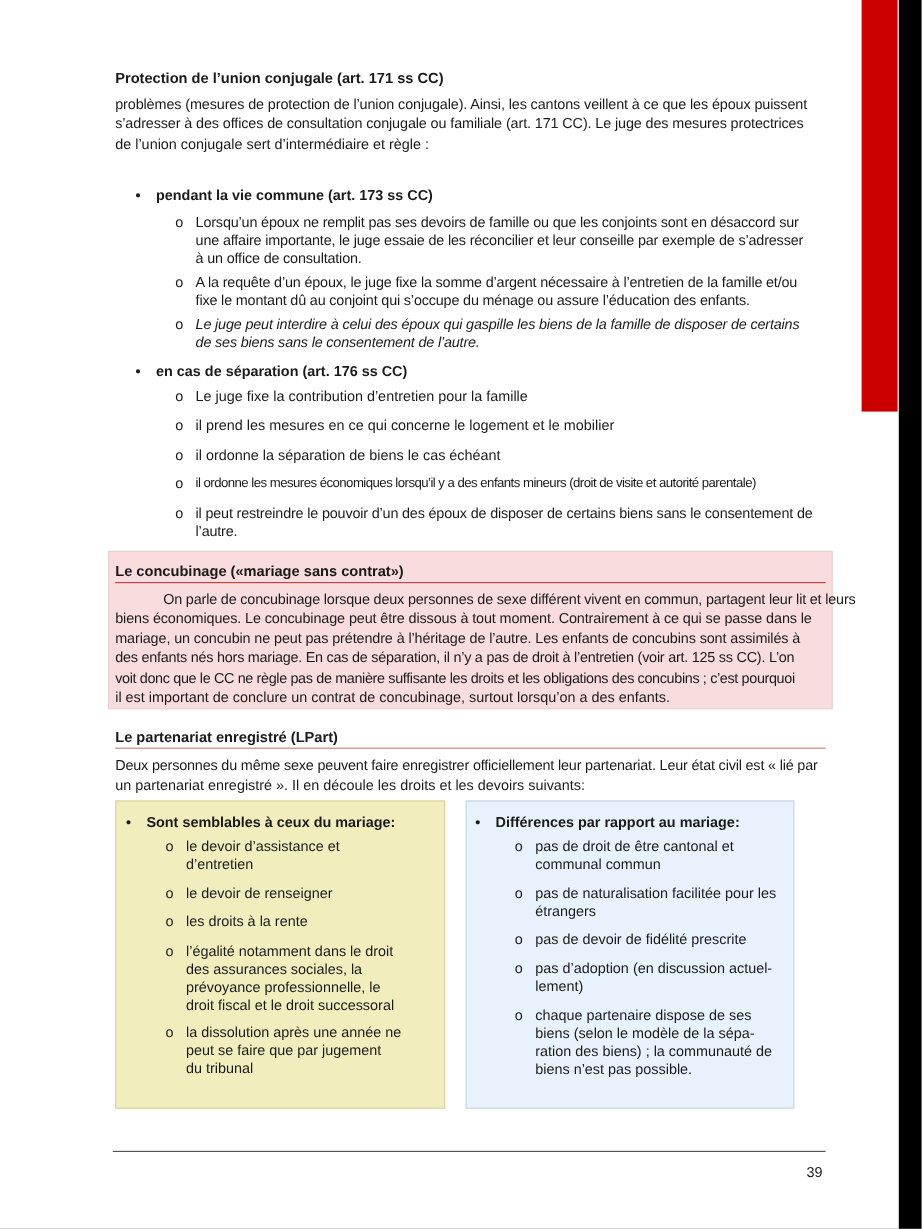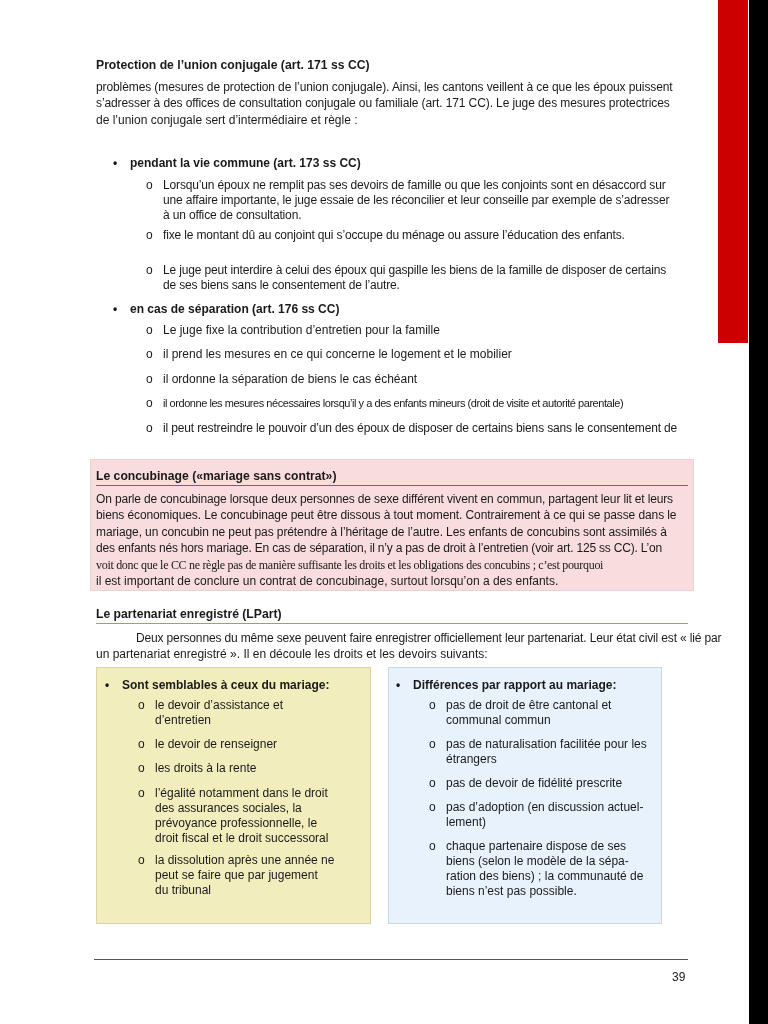--- a/index.html
+++ b/index.html
@@ -48,26 +48,27 @@
     <span class="o">o</span>
     <span class="t" style="white-space:nowrap;letter-spacing:-0.15px;">
       <div>Lorsqu’un époux ne remplit pas ses devoirs de famille ou que les conjoints sont en désaccord sur</div>
       <div>une affaire importante, le juge essaie de les réconcilier et leur conseille par exemple de s’adresser</div>
       <div>à un office de consultation.</div>
     </span>
   </div>
   <div class="sub" style="left:146px;top:228px;width:560px;">
     <span class="o">o</span>
     <span class="t" style="white-space:nowrap;letter-spacing:-0.15px;">
+      <div>A la requête d’un époux, le juge fixe la somme d’argent nécessaire à l’entretien de la famille et/ou</div>
       <div>fixe le montant dû au conjoint qui s’occupe du ménage ou assure l’éducation des enfants.</div>
     </span>
   </div>
   <div class="sub" style="left:146px;top:263px;width:560px;">
     <span class="o">o</span>
-    <span class="t" style="white-space:nowrap;letter-spacing:-0.15px;">
+    <span class="t" style="white-space:nowrap;letter-spacing:-0.15px;font-style:italic;">
       <div>Le juge peut interdire à celui des époux qui gaspille les biens de la famille de disposer de certains</div>
       <div>de ses biens sans le consentement de l’autre.</div>
     </span>
   </div>
 
   <div class="bullet-l1" style="left:113px;top:302px;">
     <span class="dot">•</span>
     <span class="txt">en cas de séparation (art. 176 ss CC)</span>
   </div>
   <div class="sub" style="left:146px;top:323px;">
@@ -77,45 +78,46 @@
   <div class="sub" style="left:146px;top:347px;">
     <span class="o">o</span>
     <span class="t" style="white-space:nowrap;">il prend les mesures en ce qui concerne le logement et le mobilier</span>
   </div>
   <div class="sub" style="left:146px;top:372px;">
     <span class="o">o</span>
     <span class="t" style="white-space:nowrap;">il ordonne la séparation de biens le cas échéant</span>
   </div>
   <div class="sub" style="left:146px;top:396px;">
     <span class="o">o</span>
-    <span class="t" style="white-space:nowrap;font-size:11px;letter-spacing:-0.45px;">il ordonne les mesures nécessaires lorsqu’il y a des enfants mineurs (droit de visite et autorité parentale)</span>
+    <span class="t" style="white-space:nowrap;font-size:11px;letter-spacing:-0.45px;">il ordonne les mesures économiques lorsqu’il y a des enfants mineurs (droit de visite et autorité parentale)</span>
   </div>
   <div class="sub" style="left:146px;top:421px;width:560px;">
     <span class="o">o</span>
     <span class="t" style="white-space:nowrap;letter-spacing:-0.15px;">
       <div>il peut restreindre le pouvoir d’un des époux de disposer de certains biens sans le consentement de</div>
+      <div>l’autre.</div>
     </span>
   </div>
 
   <div class="pink"></div>
   <div class="abs h" style="left:96px;top:469px;">Le concubinage («mariage sans contrat»)</div>
   <div class="rule-red" style="left:96px;top:485px;width:592px;"></div>
   <div class="abs p" style="left:96px;top:491px;width:596px;">
-    <div style="white-space:nowrap;letter-spacing:-0.15px;">On parle de concubinage lorsque deux personnes de sexe différent vivent en commun, partagent leur lit et leurs</div>
+    <div style="white-space:nowrap;letter-spacing:-0.15px;margin-left:40px;">On parle de concubinage lorsque deux personnes de sexe différent vivent en commun, partagent leur lit et leurs</div>
     <div style="white-space:nowrap;letter-spacing:-0.1px;">biens économiques. Le concubinage peut être dissous à tout moment. Contrairement à ce qui se passe dans le</div>
     <div style="white-space:nowrap;letter-spacing:-0.1px;">mariage, un concubin ne peut pas prétendre à l’héritage de l’autre. Les enfants de concubins sont assimilés à</div>
     <div style="white-space:nowrap;letter-spacing:-0.2px;">des enfants nés hors mariage. En cas de séparation, il n’y a pas de droit à l’entretien (voir art. 125 ss CC). L’on</div>
-    <div style="white-space:nowrap;letter-spacing:-0.3px;font-family:Liberation Serif, serif;">voit donc que le CC ne règle pas de manière suffisante les droits et les obligations des concubins ; c’est pourquoi</div>
+    <div style="white-space:nowrap;letter-spacing:-0.3px;">voit donc que le CC ne règle pas de manière suffisante les droits et les obligations des concubins ; c’est pourquoi</div>
     <div style="white-space:nowrap;">il est important de conclure un contrat de concubinage, surtout lorsqu’on a des enfants.</div>
   </div>
 
   <div class="abs h" style="left:96px;top:607px;">Le partenariat enregistré (LPart)</div>
   <div class="rule-brown" style="left:96px;top:623px;width:592px;"></div>
   <div class="abs p" style="left:96px;top:630px;width:596px;">
-    <div style="white-space:nowrap;letter-spacing:-0.15px;margin-left:40px;">Deux personnes du même sexe peuvent faire enregistrer officiellement leur partenariat. Leur état civil est « lié par</div>
+    <div style="white-space:nowrap;letter-spacing:-0.15px;">Deux personnes du même sexe peuvent faire enregistrer officiellement leur partenariat. Leur état civil est « lié par</div>
     <div style="white-space:nowrap;">un partenariat enregistré ».  Il en découle les droits et les devoirs suivants:</div>
   </div>
 
   <div class="yellow"></div>
   <div class="bullet-l1" style="left:105px;top:678px;">
     <span class="dot">•</span>
     <span class="txt">Sont semblables à ceux du mariage:</span>
   </div>
   <div class="sub" style="left:138px;top:698px;">
     <span class="o">o</span>

